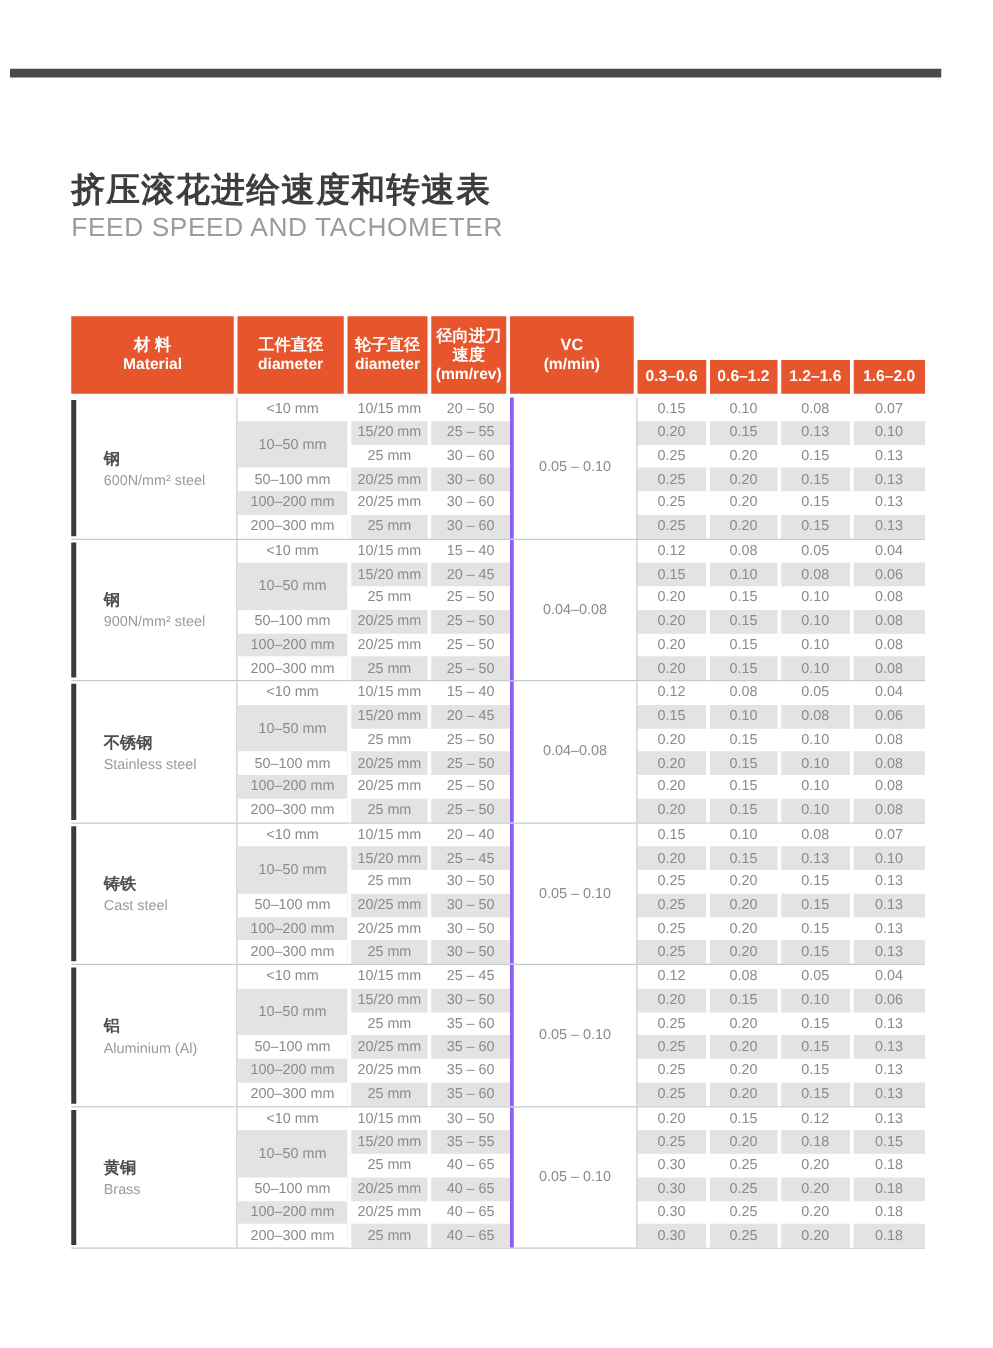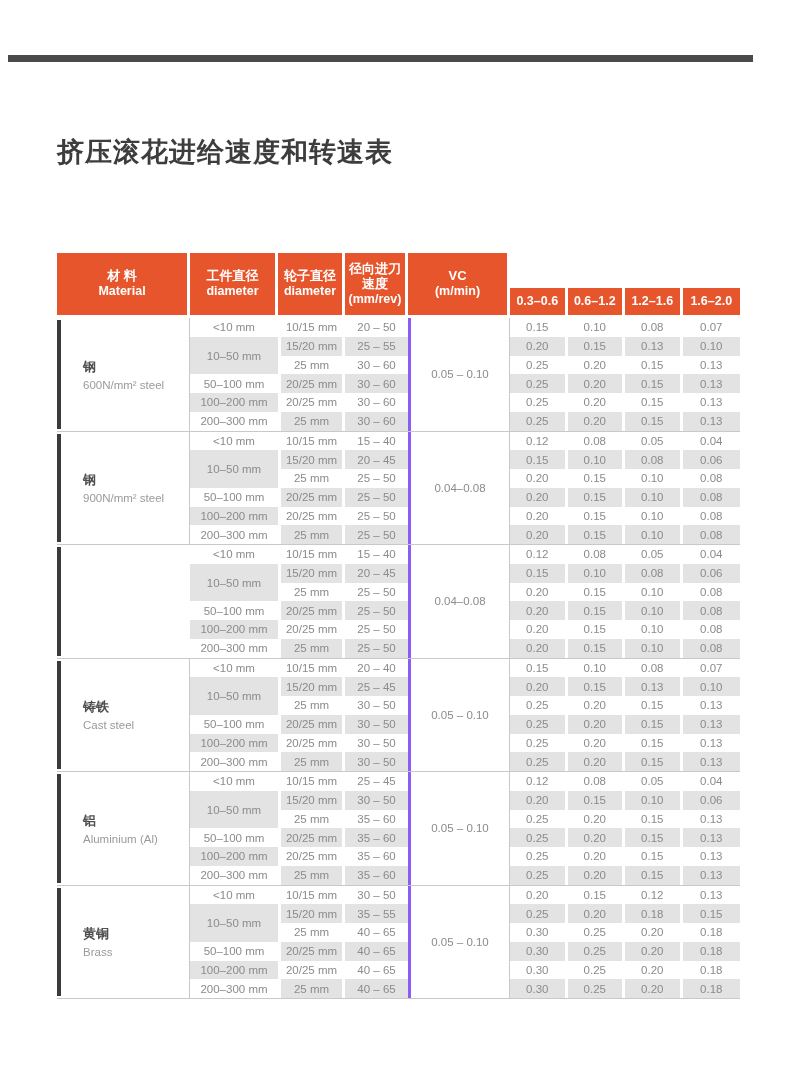--- a/index.html
+++ b/index.html
@@ -53,20 +53,21 @@
   .footer .pageno { font-size:13.5px; font-weight:bold; color:#e6552b; line-height:18px; }
 </style>
 </head>
 <body>
 
 <div class="page">
 
   <div class="top-bar"></div>
 
   <div class="title">挤压滚花进给速度和转速表</div>
+  <div class="subtitle">FEED SPEED AND TACHOMETER</div>
 
   <div class="tbl">
 
     <div class="thead">
       <div class="th span2">
         <span class="zh">材 料</span>
         <span class="en">Material</span>
       </div>
       <div class="th span2">
         <span class="zh">工件直径</span>
@@ -181,20 +182,24 @@
           <div class="cell v3" style="grid-row: 5;">0.08</div>
           <div class="cell wh g" style="grid-row: 6;">25 mm</div>
           <div class="cell vc g" style="grid-row: 6;">25 – 50</div>
           <div class="cell v0 g" style="grid-row: 6;">0.20</div>
           <div class="cell v1 g" style="grid-row: 6;">0.15</div>
           <div class="cell v2 g" style="grid-row: 6;">0.10</div>
           <div class="cell v3 g" style="grid-row: 6;">0.08</div>
           <div class="cell rad">0.04–0.08</div>
         </div>
         <div class="block">
+          <div class="mat">
+            <span class="zh">不锈钢</span>
+            <span class="en">Stainless steel</span>
+          </div>
           <div class="cell wp" style="grid-row: 1 / span 1;">&lt;10 mm</div>
           <div class="cell wp g" style="grid-row: 2 / span 2;">10–50 mm</div>
           <div class="cell wp" style="grid-row: 4 / span 1;">50–100 mm</div>
           <div class="cell wp g" style="grid-row: 5 / span 1;">100–200 mm</div>
           <div class="cell wp" style="grid-row: 6 / span 1;">200–300 mm</div>
           <div class="cell wh" style="grid-row: 1;">10/15 mm</div>
           <div class="cell vc" style="grid-row: 1;">15 – 40</div>
           <div class="cell v0" style="grid-row: 1;">0.12</div>
           <div class="cell v1" style="grid-row: 1;">0.08</div>
           <div class="cell v2" style="grid-row: 1;">0.05</div>

